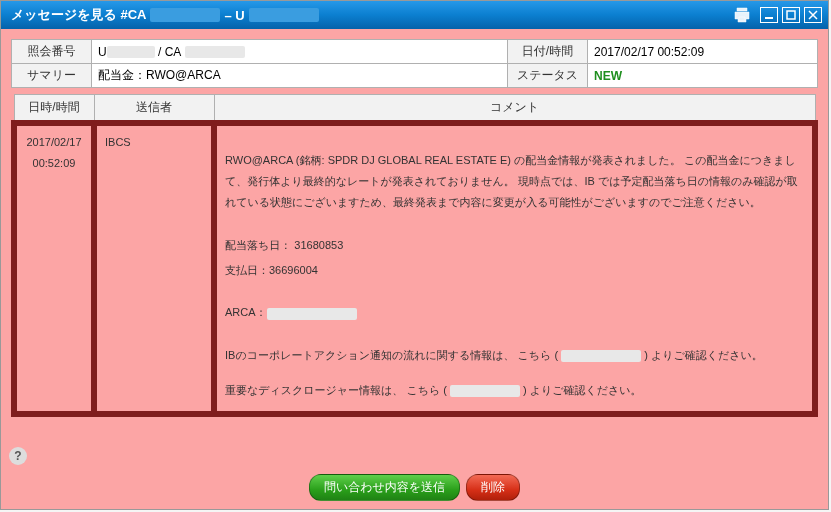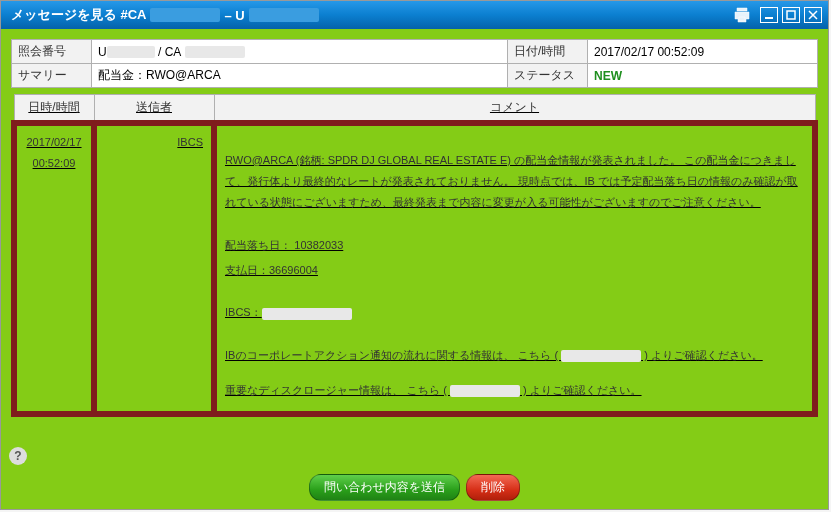--- a/index.html
+++ b/index.html
@@ -5,21 +5,21 @@
     * { box-sizing: border-box; margin: 0; padding: 0; }
     body {
       font-family: "Hiragino Kaku Gothic ProN", "Yu Gothic", "Meiryo", sans-serif;
       font-size: 12px;
       background: #f5f5f5;
       width: 831px;
       height: 512px;
       overflow: hidden;
     }
     .window {
-      background: #84cc16;
+      background: #fca5a5;
       border: 1px solid #999;
       width: 829px;
       height: 510px;
       position: relative;
     }
     .titlebar {
       background: linear-gradient(to bottom, #2698e8 0%, #0b7fd0 50%, #0462aa 100%);
       color: #fff;
       height: 28px;
       display: flex;
@@ -59,40 +59,39 @@
     }
     table.info td {
       border: 1px solid #b0b0b0;
       padding: 3px 6px;
       height: 22px;
       vertical-align: middle;
       font-size: 12px;
     }
     td.label {
       background: #f2f2f2;
-      text-align: left;
+      text-align: center;
       color: #333;
       width: 80px;
     }
     td.val { background: #fff; }
     .redact {
       background: #e8e8e8;
       display: inline-block;
       height: 12px;
       vertical-align: middle;
       border-radius: 2px;
     }
     .status-new { color: #1f8f1f; font-weight: bold; text-align: right; }
 
     table.msg {
       width: 100%;
       border-collapse: collapse;
       table-layout: fixed;
       margin-top: 6px;
-      text-decoration: underline;
     }
     table.msg th {
       border: 1px solid #b0b0b0;
       background: #f2f2f2;
       padding: 4px;
       font-weight: normal;
       font-size: 12px;
       color: #333;
     }
     table.msg td {
@@ -217,31 +216,31 @@
           <th>送信者</th>
           <th>コメント</th>
         </tr>
       </thead>
       <tbody>
         <tr>
           <td style="text-align:center">
             <div>2017/02/17</div>
             <div>00:52:09</div>
           </td>
-          <td style="text-align:right">IBCS</td>
+          <td style="text-align:left">IBCS</td>
           <td>
             <div class="comment-body">
               <div class="spacer"></div>
               <p>RWO@ARCA (銘柄: SPDR DJ GLOBAL REAL ESTATE E) の配当金情報が発表されました。 この配当金につきまして、発行体より最終的なレートが発表されておりません。 現時点では、IB では予定配当落ち日の情報のみ確認が取れている状態にございますため、最終発表まで内容に変更が入る可能性がございますのでご注意ください。</p>
               <div class="spacer"></div>
-              <p>配当落ち日： 10382033</p>
+              <p>配当落ち日： 31680853</p>
               <p>支払日：36696004</p>
               <div class="spacer"></div>
               <p>
-                <span>IBCS：</span><span class="redact" style="width:90px"></span>
+                <span>ARCA：</span><span class="redact" style="width:90px"></span>
               </p>
               <div class="spacer"></div>
               <p>
                 <span>IBのコーポレートアクション通知の流れに関する情報は、 こちら ( </span><span class="redact" style="width:80px"></span><span> ) よりご確認ください。</span>
               </p>
               <div class="spacer" style="height:10px"></div>
               <p>
                 <span>重要なディスクロージャー情報は、 こちら ( </span><span class="redact" style="width:70px"></span><span> ) よりご確認ください。</span>
               </p>
             </div>

